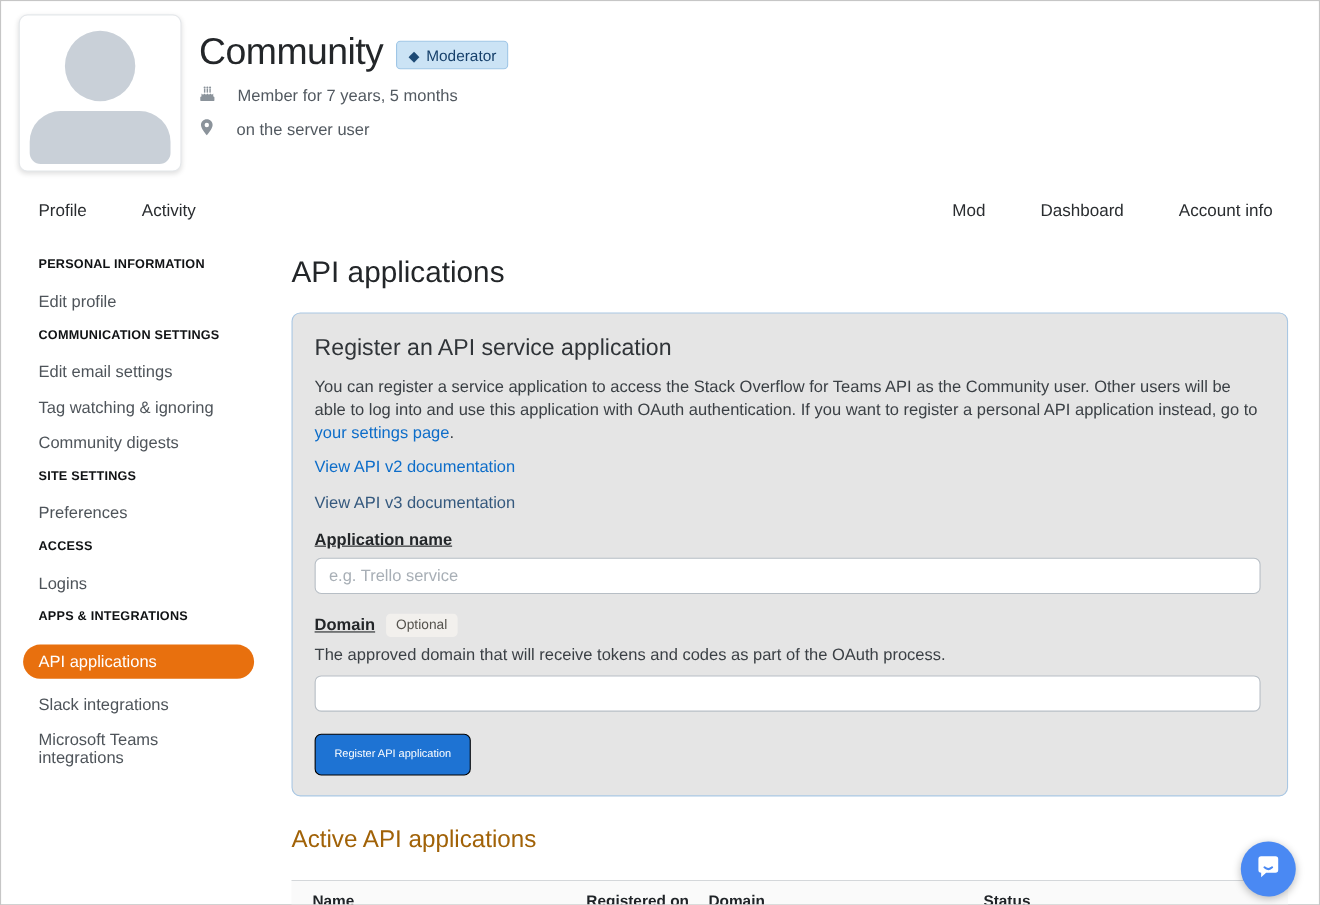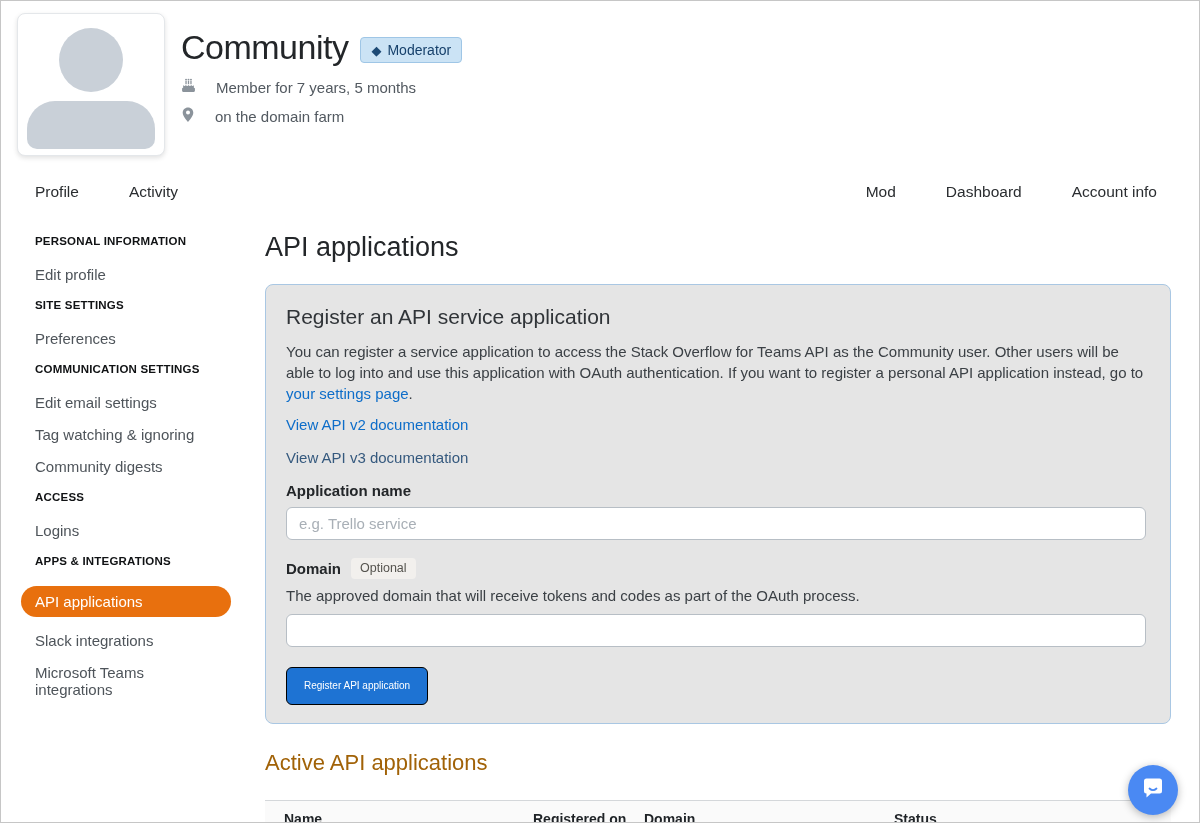--- a/index.html
+++ b/index.html
@@ -88,21 +88,21 @@
     margin-top: 19px; background: #e5e5e5;
     border: 1px solid #a9c7e3; border-radius: 8px;
     padding: 18px 24px 18px 20px;
   }
   .panel-title { font-size: 21px; font-weight: 500; color: #303438; margin: 0 0 10px; line-height: 28px; }
   .desc { font-size: 15px; line-height: 21px; color: #3b4045; margin: 0 0 10px; }
   a.link { color: #0d6dc9; text-decoration: none; cursor: pointer; }
   .doc-link { display: inline-block; font-size: 15px; line-height: 21px; margin-bottom: 12px; }
   .doc-row { line-height: 0; }
   .doc-link.visited { color: #35597e; }
-  .field-label { font-weight: bold; font-size: 15px; color: #232629; line-height: 21px; }
+  .field-label { font-weight: bold; font-size: 15px; color: #232629; line-height: 21px; text-decoration: underline; }
   .name-label { display: block; margin: 0 0 6px; }
   .text-input {
     width: 100%; height: 33px; border: 1px solid #b7bec5; border-radius: 6px;
     padding: 0 12px; font-size: 15px; color: #232629; background: #fff;
     font-family: "Liberation Sans", sans-serif; outline: none;
   }
   .text-input::placeholder { color: #a8afb6; }
   .domain-row { display: flex; align-items: center; gap: 10px; margin: 18px 0 6px; }
   .optional-badge {
     background: #f2f0ed; color: #55534e; font-size: 12.5px;
@@ -164,21 +164,21 @@
           </svg>
         </span>
         <span>Member for 7 years, 5 months</span>
       </div>
       <div class="meta-row">
         <span>
           <svg width="14" height="16" viewBox="0 0 14 16" fill="#8b939b">
             <path d="M7 0.5 C3.9 0.5 1.7 2.8 1.7 5.7 c0 3.6 5.3 9.3 5.3 9.3 s5.3-5.7 5.3-9.3 C12.3 2.8 10.1 0.5 7 0.5 z M7 7.6 a2 2 0 1 1 0-4 a2 2 0 0 1 0 4 z"></path>
           </svg>
         </span>
-        <span>on the domain farm</span>
+        <span>on the server user</span>
       </div>
     </div>
   </div>
 
   <div class="tabs-row">
     <div class="tabs">
       <a class="tab">Profile</a>
       <a class="tab">Activity</a>
     </div>
     <div class="top-links">
@@ -189,28 +189,28 @@
   </div>
 
   <div class="content">
 
     <nav class="sidebar">
       <div class="side-section">
         <div class="side-title">PERSONAL INFORMATION</div>
         <a class="side-item">Edit profile</a>
       </div>
       <div class="side-section">
-        <div class="side-title">SITE SETTINGS</div>
-        <a class="side-item">Preferences</a>
-      </div>
-      <div class="side-section">
         <div class="side-title">COMMUNICATION SETTINGS</div>
         <a class="side-item">Edit email settings</a>
         <a class="side-item">Tag watching &amp; ignoring</a>
         <a class="side-item">Community digests</a>
+      </div>
+      <div class="side-section">
+        <div class="side-title">SITE SETTINGS</div>
+        <a class="side-item">Preferences</a>
       </div>
       <div class="side-section">
         <div class="side-title">ACCESS</div>
         <a class="side-item">Logins</a>
       </div>
       <div class="side-section">
         <div class="side-title">APPS &amp; INTEGRATIONS</div>
         <a class="side-item active">API applications</a>
         <a class="side-item">Slack integrations</a>
         <a class="side-item">Microsoft Teams integrations</a>

